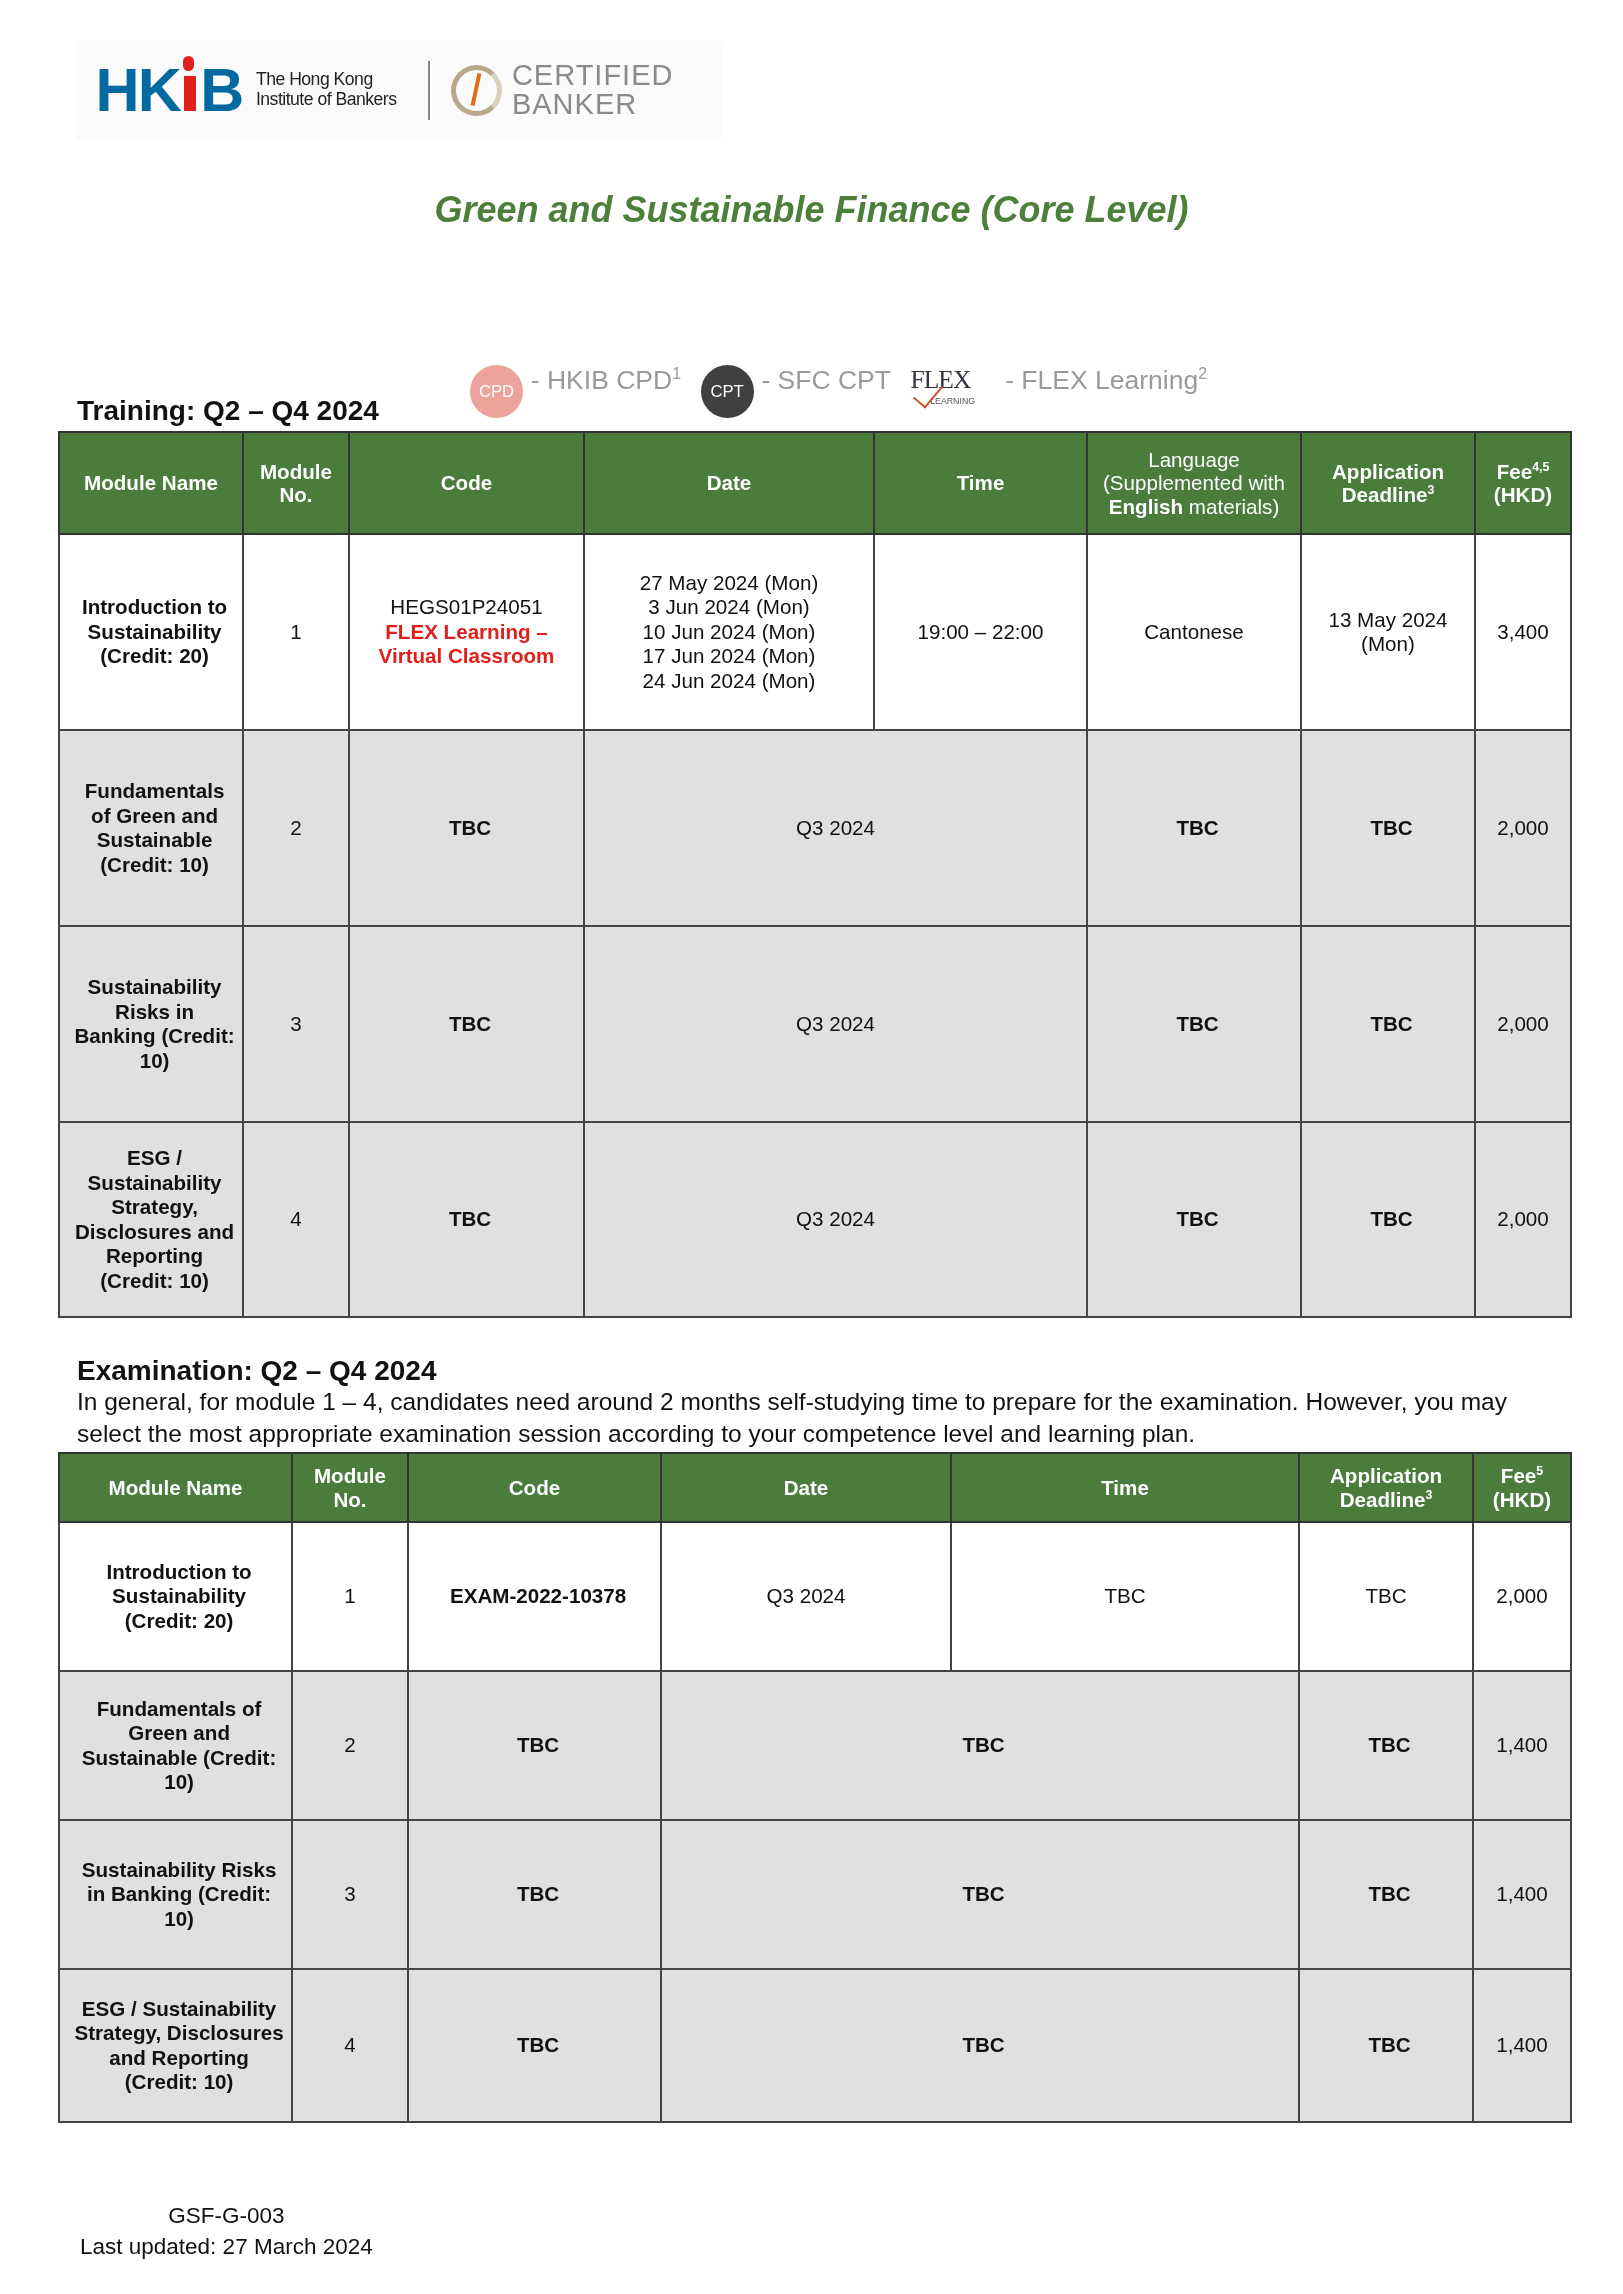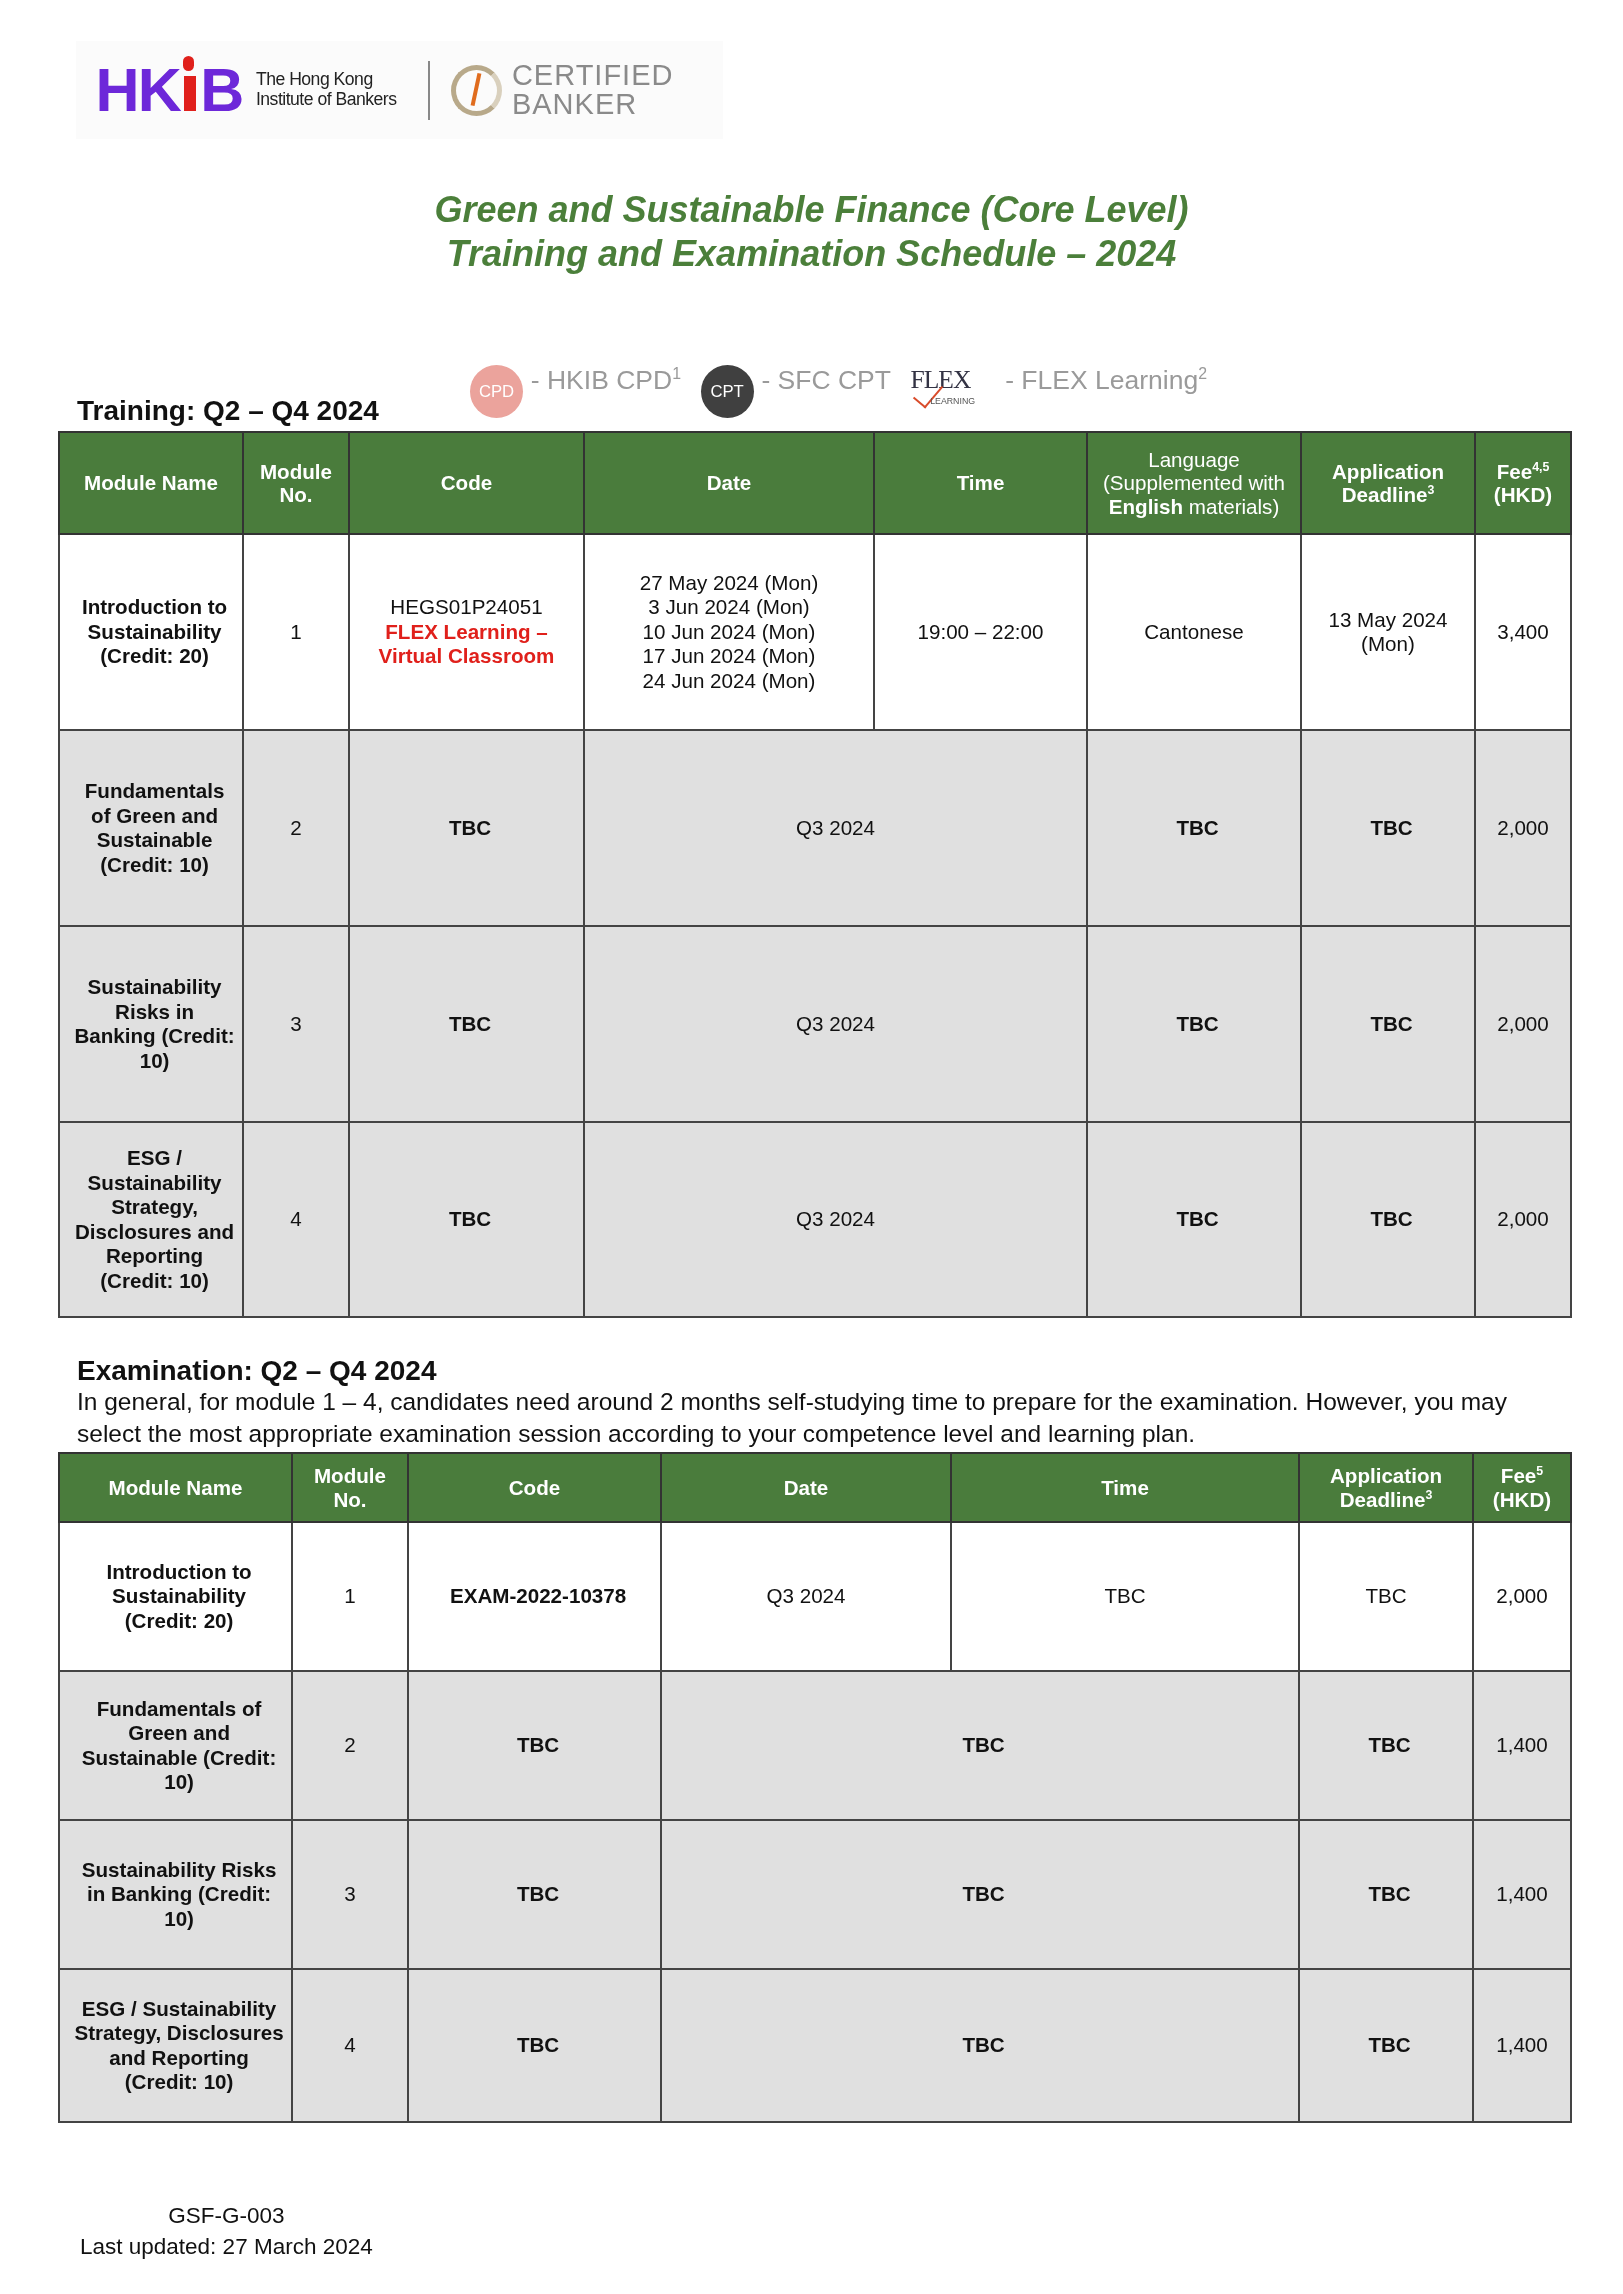--- a/index.html
+++ b/index.html
@@ -1,18 +1,18 @@
 <!DOCTYPE html>
 <html><head>
 <meta charset="utf-8">
 <style>
   html, body { margin:0; padding:0; background:#ffffff; }
   body { width:1623px; height:2295px; position:relative; font-family:"Liberation Sans", sans-serif; color:#111; overflow:hidden; }
   .logo-wrap { position:absolute; left:76px; top:41px; width:647px; height:98px; background:#fbfbfb; display:flex; align-items:center; }
-  .hkib { font-family:"Liberation Sans", sans-serif; font-weight:700; font-size:61px; color:#6d28d9; letter-spacing:-2px; margin-left:19.6px; position:relative; line-height:1; }
+  .hkib { font-family:"Liberation Sans", sans-serif; font-weight:700; font-size:61px; color:#0369a1; letter-spacing:-2px; margin-left:19.6px; position:relative; line-height:1; }
   .hkib .i { color:#1a1a1a; position:relative; display:inline-block; }
   .hkib .i .dot { position:absolute; left:2.9px; top:-3.9px; width:11.8px; height:15.7px; background:#e0201b; border-radius:5.9px; }
   .hkib .i .stem { display:inline-block; width:12.7px; height:35px; background:#e0201b; margin:0 3.9px; vertical-align:baseline; }
   .inst { font-size:17.6px; line-height:19.6px; color:#222; margin-left:13.7px; letter-spacing:-0.5px; }
   .logo-sep { width:2px; height:59px; background:#888; margin:0 21.6px 0 31px; }
   .cb-emblem { width:51px; height:51px; border-radius:50%; border:5.9px solid #b8a98a; border-right-color:#d9d0bd; position:relative; box-sizing:border-box; }
   .cb-emblem::after { content:""; position:absolute; left:17.6px; top:3.9px; width:3.9px; height:33px; background:#e06c1e; transform:rotate(12deg); }
   .cb-text { font-size:29px; line-height:29px; color:#8a8a8a; margin-left:9.8px; letter-spacing:1px; }
   .title { position:absolute; left:0; width:1623px; top:188px; text-align:center; color:#4b7f3a; font-weight:700; font-style:italic; font-size:36px; line-height:44px; }
   .sec-title { position:absolute; font-weight:700; font-size:28px; color:#111; }
@@ -47,21 +47,20 @@
   <div class="logo-sep"></div>
   <div class="cb-emblem"></div>
   <div class="cb-text">
     <div>CERTIFIED</div>
     <div>BANKER</div>
   </div>
 </div>
 
 <div class="title">
   <div>Green and Sustainable Finance (Core Level)</div>
-  <div>Training and Examination Schedule – 2024</div>
 </div>
 
 <div class="sec-title" style="left:77px; top:395px;">Training: Q2 – Q4 2024</div>
 
 <div class="legend">
   <span class="badge cpd">CPD</span>
   <span class="lbl"><span>- HKIB CPD</span><sup>1</sup></span>
   <span class="badge cpt">CPT</span>
   <span class="lbl">- SFC CPT</span>
   <span class="flex-logo"><span>FLEX</span><span class="tick"></span><small>LEARNING</small></span>

